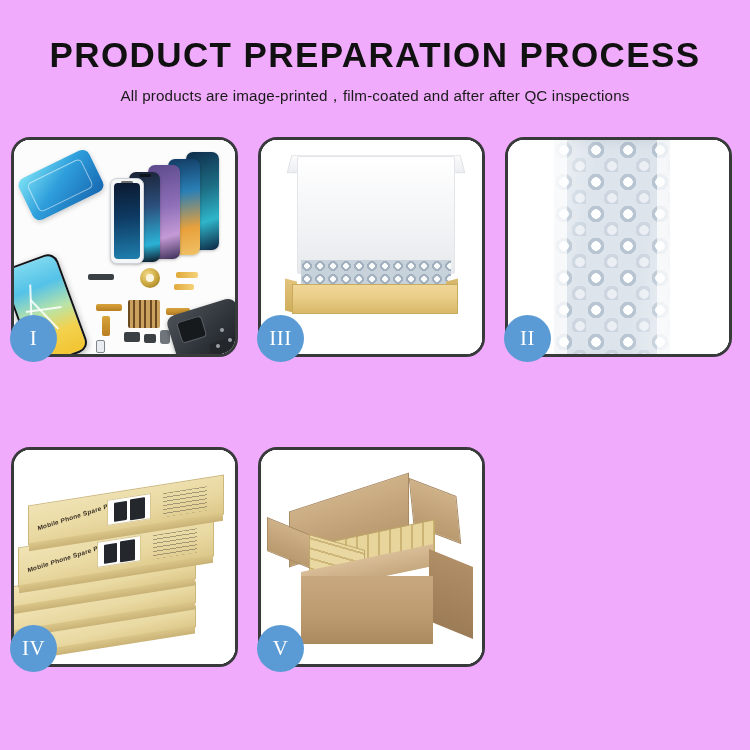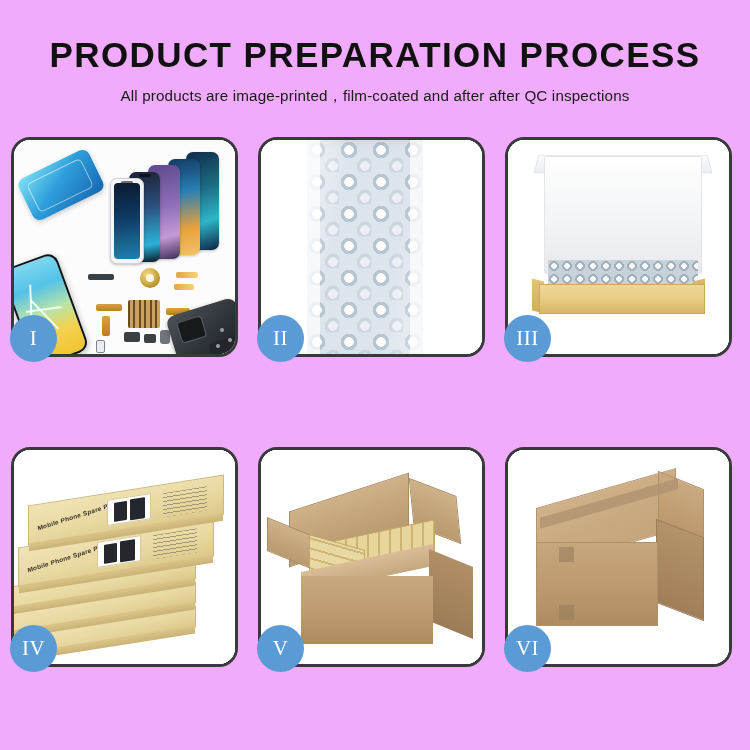--- a/index.html
+++ b/index.html
@@ -395,41 +395,41 @@
             <span class="screw" style="left:128px; top:76px;"></span>
           </div>
 
         </div>
       </div>
       <div class="badge">I</div>
     </div>
 
     <div class="panel">
       <div class="panel-clip">
-        <div class="scene-bubble">
-          <div class="bubble-sheet"></div>
-          <span class="bubble-edge" style="left:46px;"></span>
-          <span class="bubble-edge" style="left:149px;"></span>
-        </div>
-      </div>
-      <div class="badge">II</div>
-    </div>
-
-    <div class="panel">
-      <div class="panel-clip">
         <div class="scene-box3">
           <div class="b3-lid-flap"></div>
           <div class="b3-lid"></div>
           <div class="b3-inner"></div>
           <div class="b3-side-l"></div>
           <div class="b3-side-r"></div>
           <div class="b3-front"></div>
         </div>
       </div>
       <div class="badge">III</div>
+    </div>
+
+    <div class="panel">
+      <div class="panel-clip">
+        <div class="scene-bubble">
+          <div class="bubble-sheet"></div>
+          <span class="bubble-edge" style="left:46px;"></span>
+          <span class="bubble-edge" style="left:149px;"></span>
+        </div>
+      </div>
+      <div class="badge">II</div>
     </div>
 
     <div class="panel">
       <div class="panel-clip">
         <div class="scene-stack">
 
           <div class="sbox" style="left:-4px; top:170px; width:186px; height:22px;">
               <span class="sbox-edge"></span>
             </div>
           <div class="sbox" style="left:-4px; top:146px; width:186px; height:22px;">
@@ -473,30 +473,15 @@
           <div class="ct-goods"></div>
           <div class="ct-goods2"></div>
           <div class="ct-rim"></div>
           <div class="ct-side"></div>
           <div class="ct-front"></div>
         </div>
       </div>
       <div class="badge">V</div>
     </div>
 
-    <div class="panel">
-      <div class="panel-clip">
-        <div class="scene-sealed">
-          <div class="sc-top"></div>
-          <div class="sc-top-r"></div>
-          <div class="sc-tape"></div>
-          <div class="sc-side"></div>
-          <div class="sc-front">
-            <span class="sc-tab" style="left:22px; top:4px;"></span>
-            <span class="sc-tab" style="left:22px; top:62px;"></span>
-          </div>
-        </div>
-      </div>
-      <div class="badge">VI</div>
-    </div>
 
   </div>
 </div>
 
 </body></html>

